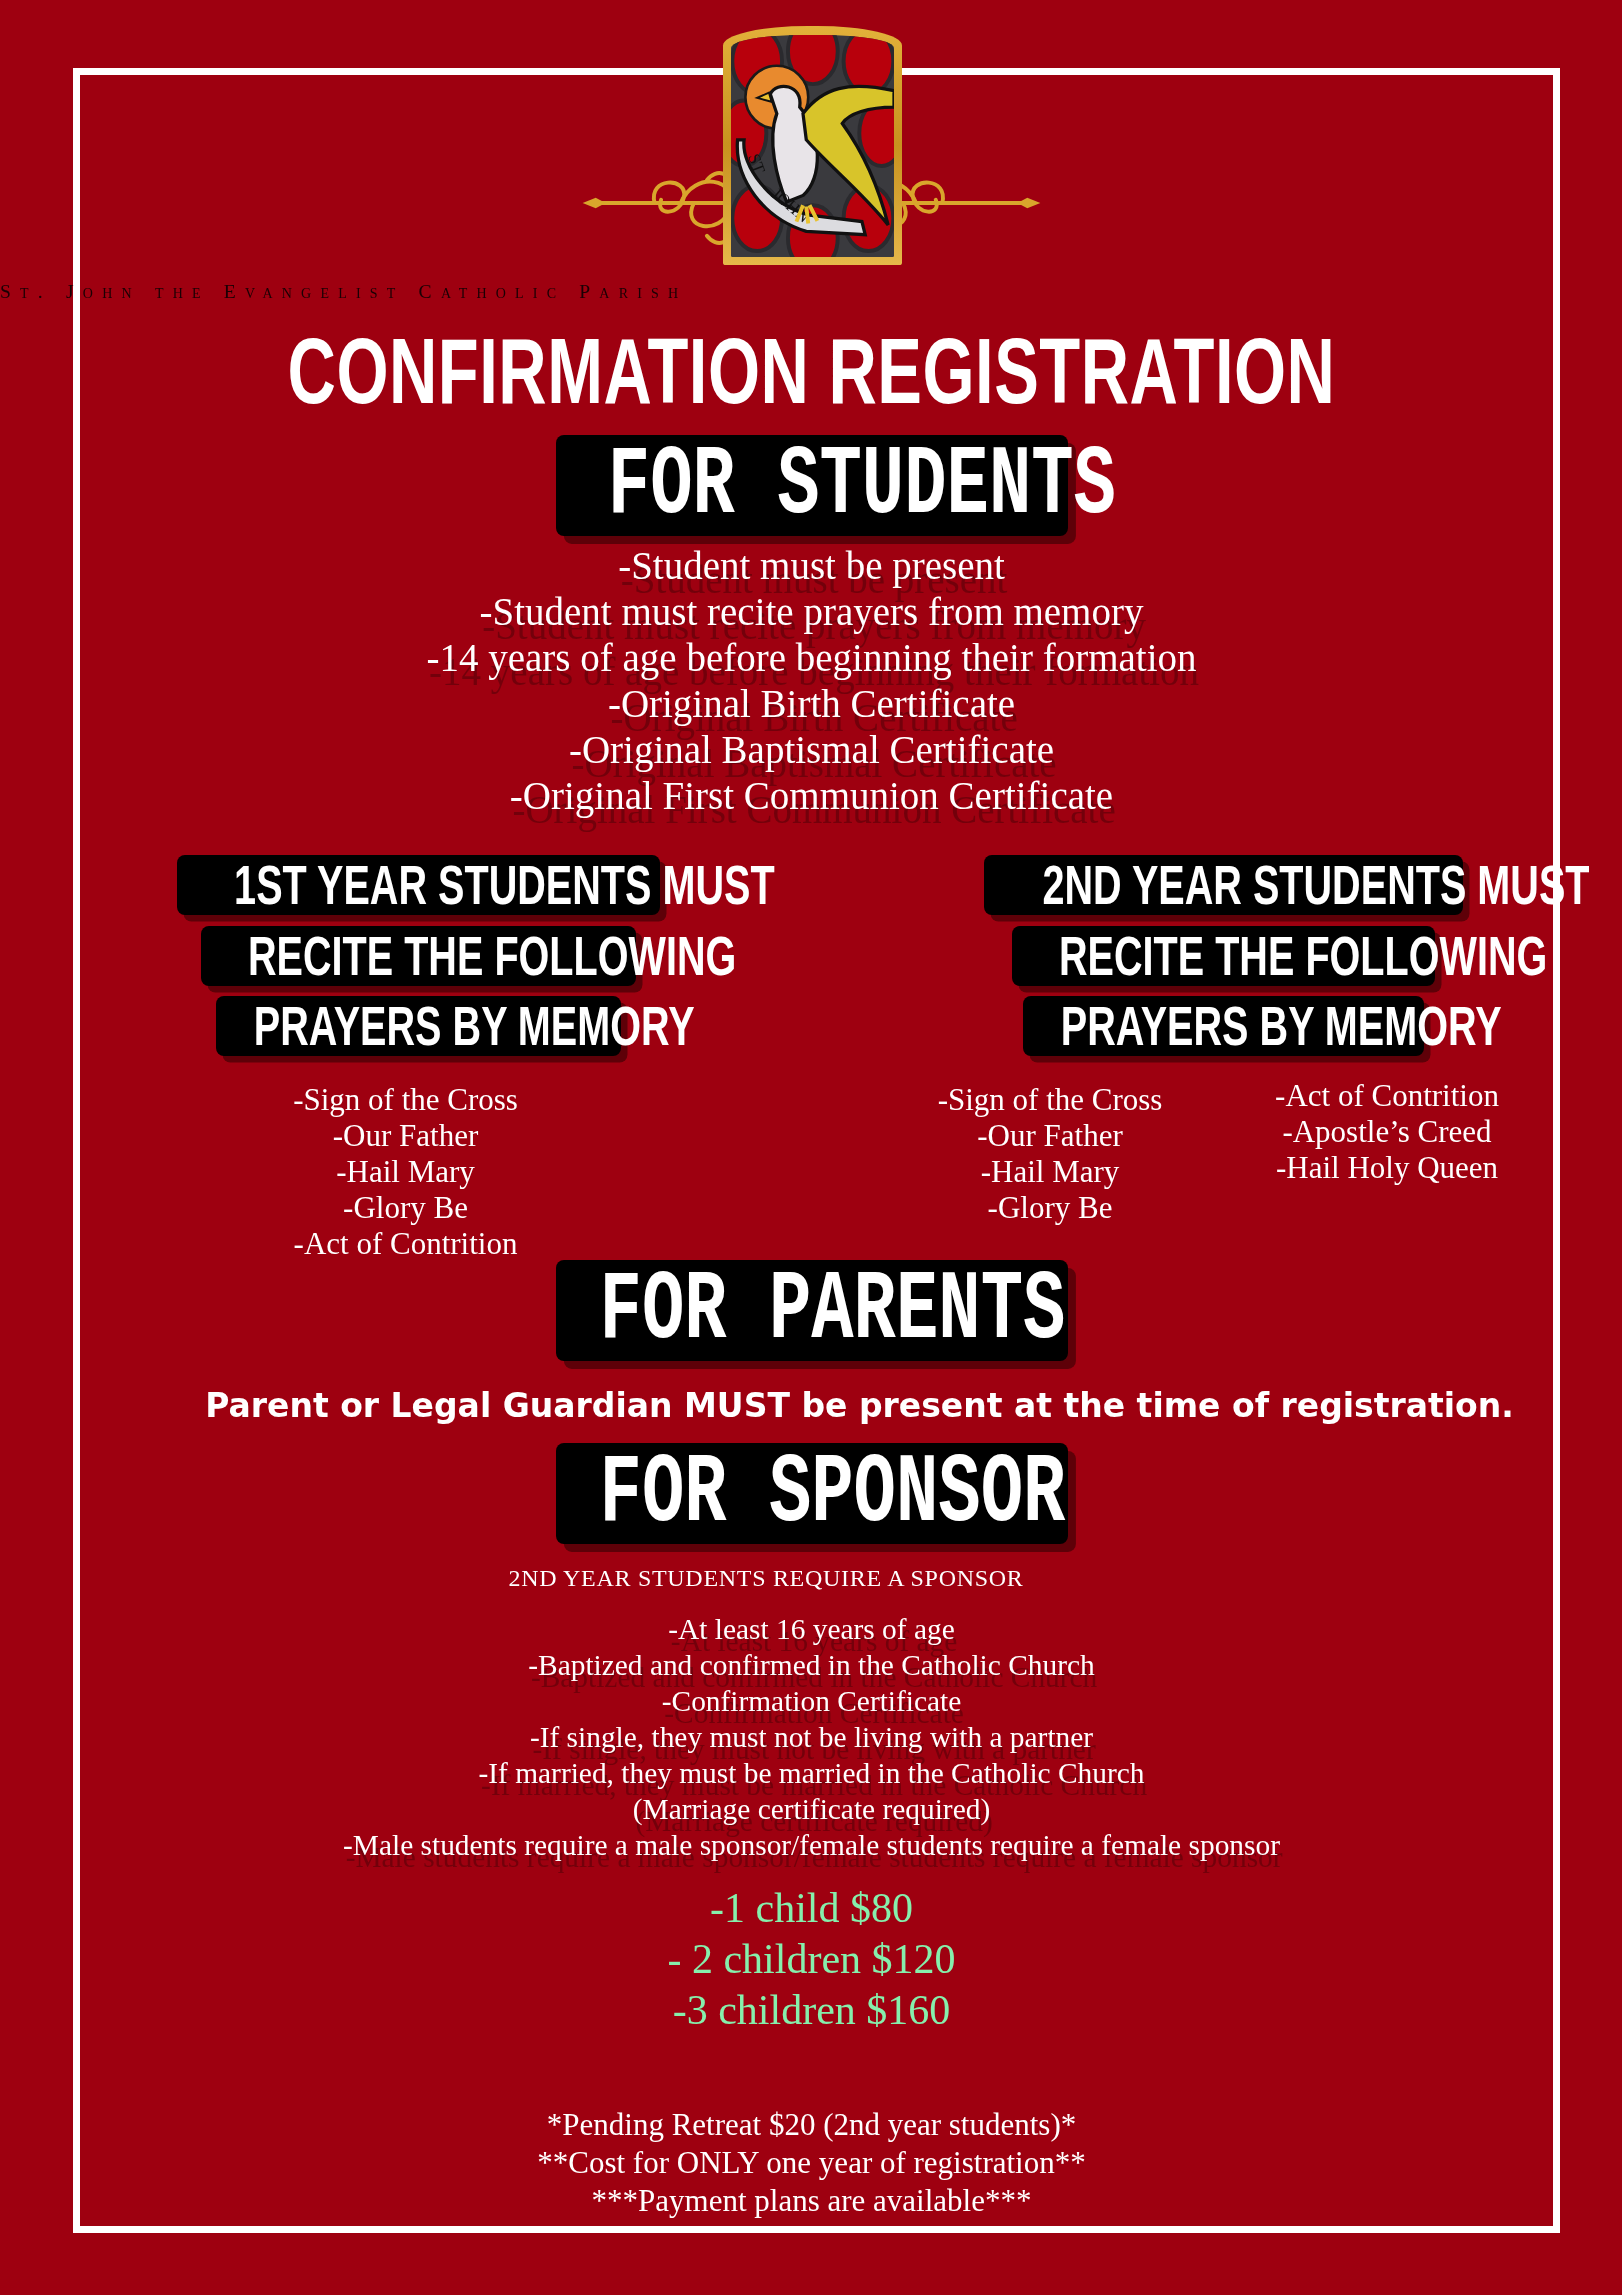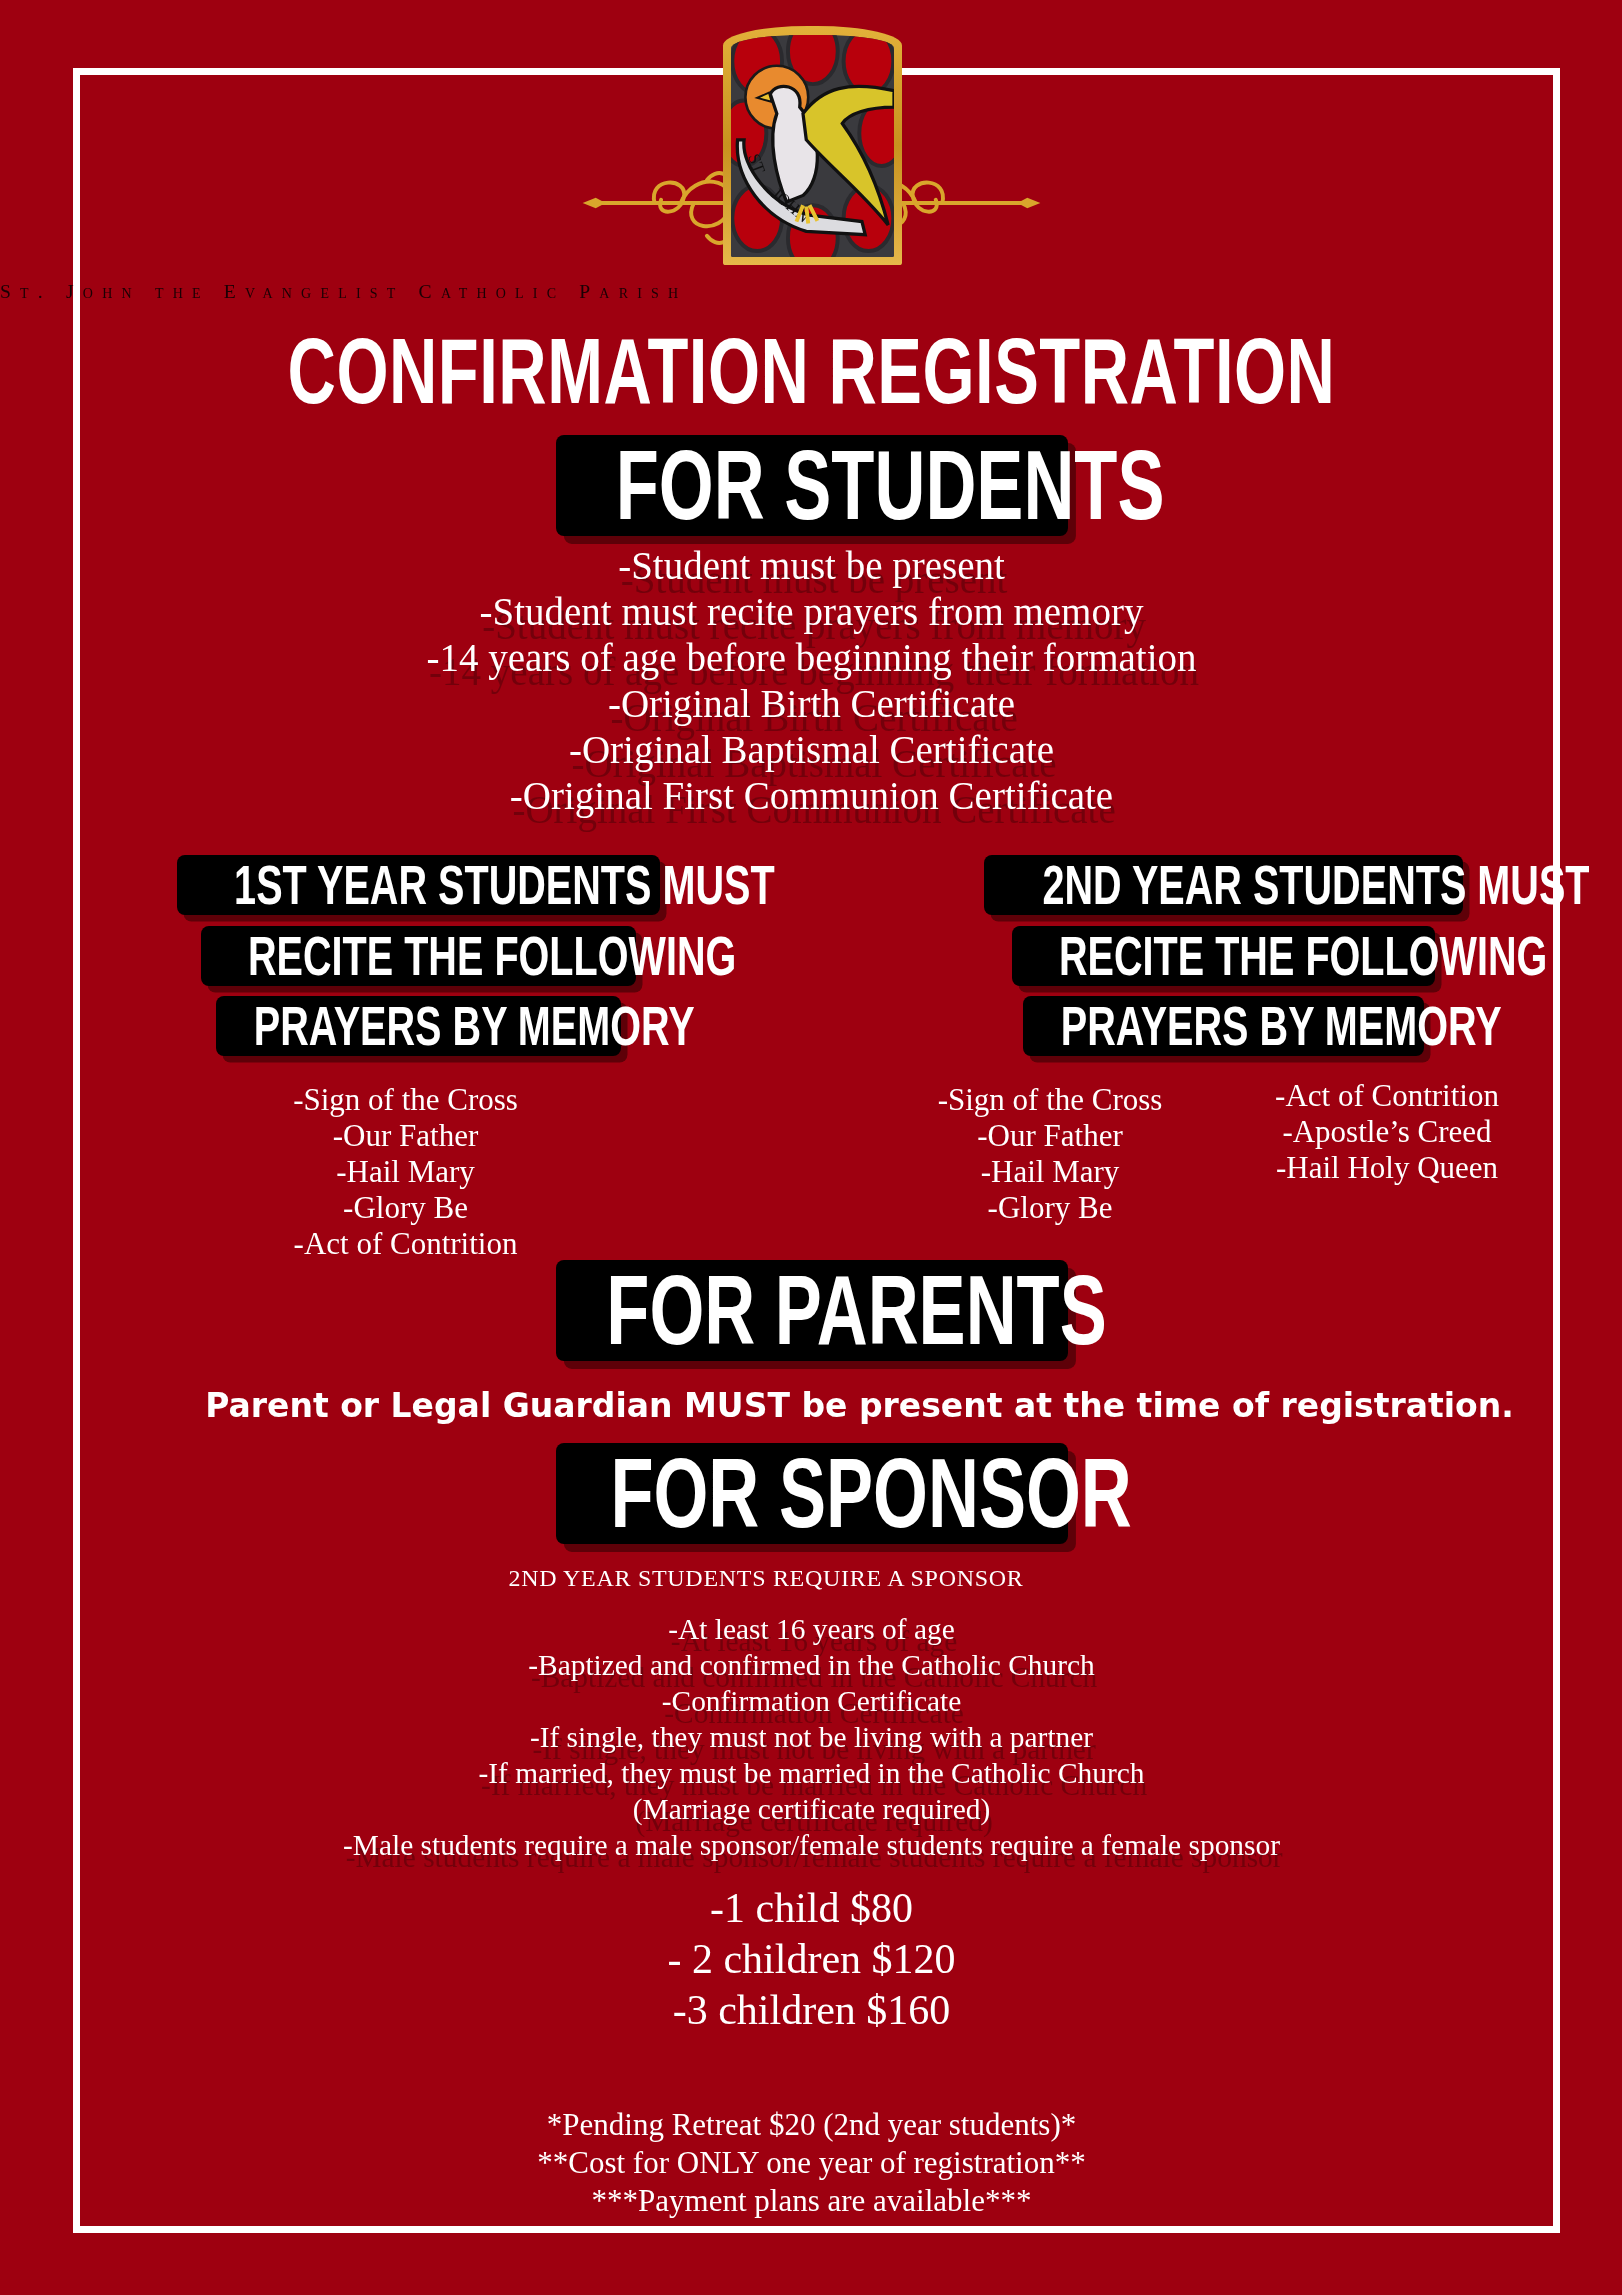--- a/index.html
+++ b/index.html
@@ -55,21 +55,21 @@
     display: inline-block;
     background: #000000;
     color: #ffffff;
     border-radius: 7.9px;
     box-shadow: 7.9px 7.9px 0 #5e0008;
     font-family: "Liberation Sans", sans-serif;
     font-weight: bold;
     white-space: nowrap;
   }
   .badge span { display: inline-block; transform: scaleX(0.72); transform-origin: center; }
-  .badge.big { font-size: 98px; line-height: 101px; padding: 0 18px; }
+  .badge.big { font-size: 98px; line-height: 101px; padding: 0 18px; font-family: Liberation Mono, monospace; }
   .badge.big span { margin: 0 -65px; }
   .list {
     position: absolute; left: 0; width: 1623px; text-align: center;
     font-family: "Liberation Serif", serif;
   }
   .list div { white-space: nowrap; }
   .students-list { top: 543px; font-size: 39px; line-height: 46px; text-shadow: 2.6px 14.4px 0 rgba(80,0,8,0.55); }
   .sub-badges { position: absolute; width: 497px; text-align: center; }
   .sub-badges .badge { font-size: 55px; line-height: 60px; margin-bottom: 10.5px; padding: 0 3.9px; box-shadow: 6.5px 6.5px 0 #5e0008; }
   .sub-badges .badge span { margin: 0 -52px; }
@@ -77,21 +77,21 @@
   .prayers div { white-space: nowrap; }
   .parent-note {
     position: absolute; top: 1386px; left: 0; width: 1623px; text-align: center;
     font-family: "DejaVu Sans", sans-serif; font-weight: bold; font-size: 33px; padding-left: 48px;
   }
   .sponsor-head {
     position: absolute; top: 1565px; left: 0; width: 1532px; text-align: center;
     font-family: Liberation Serif, serif; font-size: 24px; letter-spacing: 0.7px;
   }
   .sponsor-list { top: 1611px; font-size: 29.4px; line-height: 36px; text-shadow: 2.6px 11.8px 0 rgba(80,0,8,0.55); }
-  .price-list { top: 1883px; font-size: 42px; line-height: 51px; color: #ffffff; }
+  .price-list { top: 1883px; font-size: 42px; line-height: 51px; color: #86efac; }
   .notes { top: 2106px; font-size: 31px; line-height: 38px; }
 </style>
 </head>
 <body>
 
 <div class="frame"></div>
 
 <div class="logo-wrap">
   <svg class="filigree" viewBox="0 0 720 390">
     <g fill="none" stroke="#d9a62c" stroke-width="6" stroke-linecap="round">

